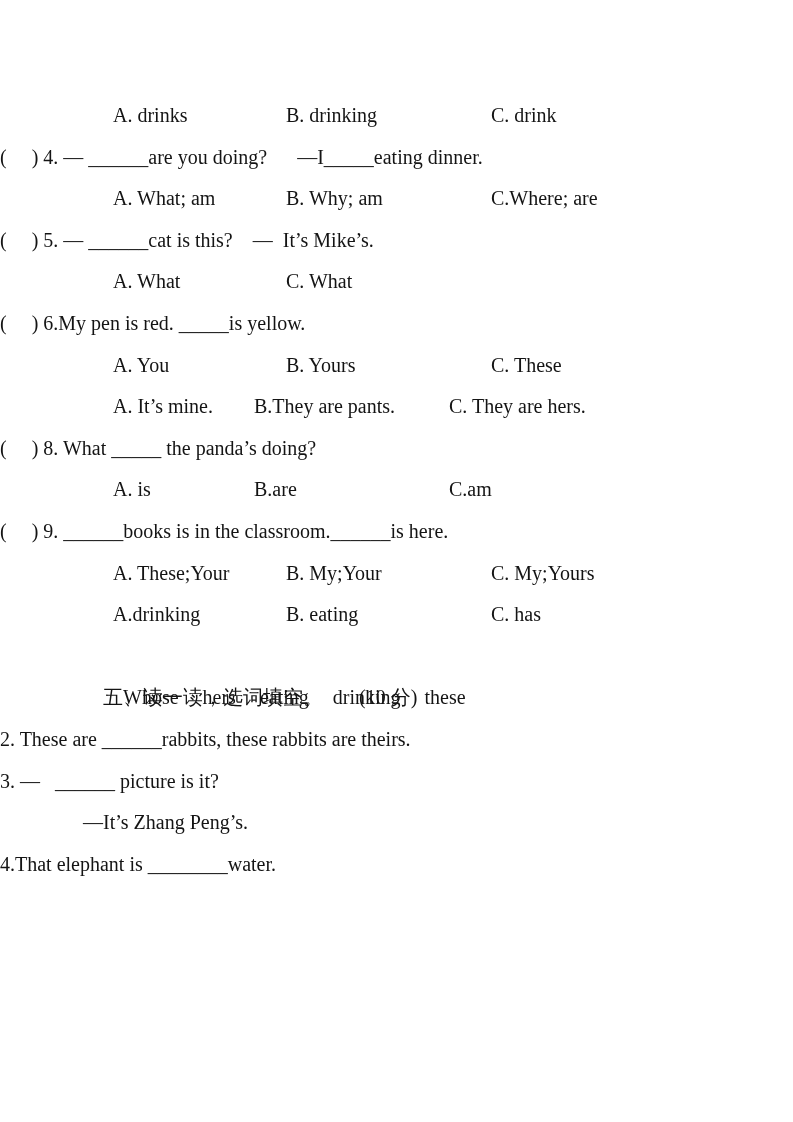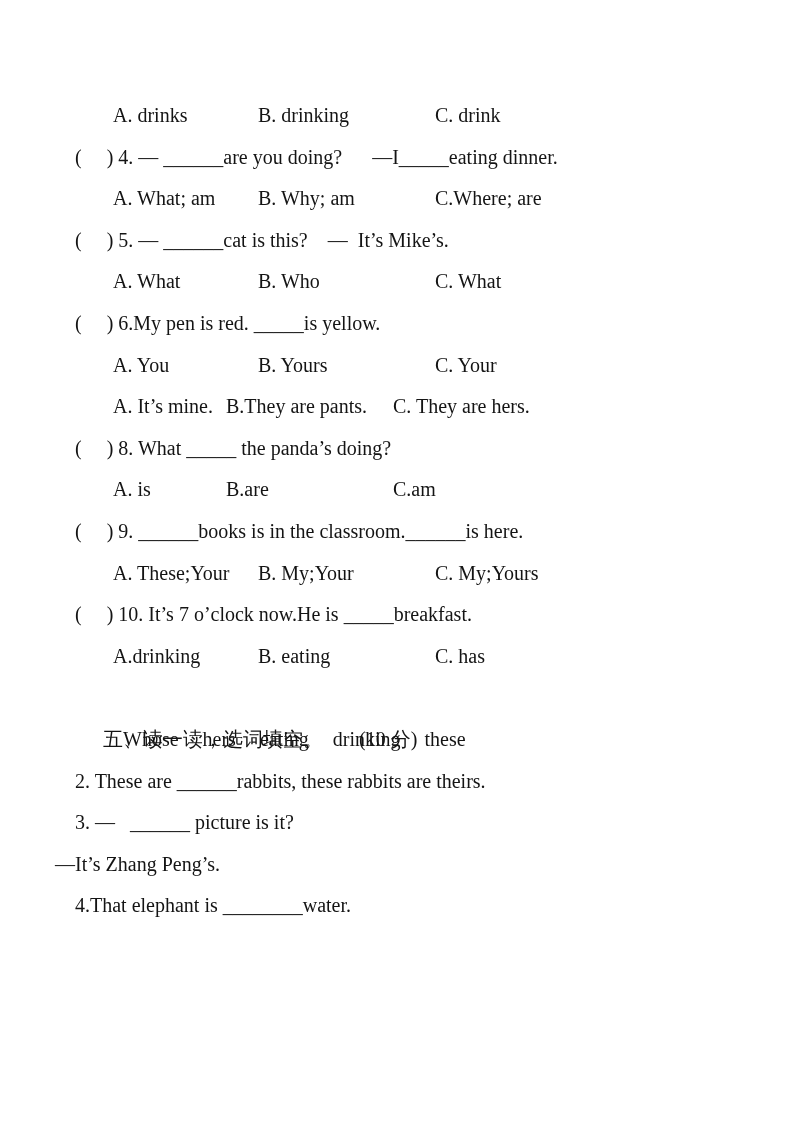--- a/index.html
+++ b/index.html
@@ -5,31 +5,31 @@
   html, body { margin: 0; padding: 0; }
   body {
     width: 793px; height: 1122px;
     background: #ffffff;
     color: #141414;
     font-family: "Liberation Serif", "DejaVu Serif", serif;
     font-size: 20px;
     overflow: hidden;
   }
   .page { padding-top: 95px; }
-  .line { height: 41.6px; line-height: 41.6px; white-space: pre; }
-  .stem, .fill { padding-left: 75px; }
+  .line { height: 41.6px; line-height: 41.6px; white-space: pre; gap: 28px; }
+  .stem, .fill { }
   .opts { display: flex; padding-left: 113px; }
   .opts .oa { display: inline-block; width: 145px; }
   .opts .ob { display: inline-block; width: 177px; }
   .opts.opts-mid .oa { width: 105px; }
   .opts.opts-mid .ob { width: 167px; margin-left: 8px; }
   .heading { padding-left: 73px; }
   .heading .pts { margin-left: 36px; }
   .bank { display: flex; padding-left: 123px; gap: 24px; }
-  .fill.indent { padding-left: 55px; }
+  .fill.indent { padding-left: 55px; margin-left: 28px; }
 </style>
 </head>
 <body>
 
 <div class="page">
 
   <section>
 
     <div class="line opts">
       <span class="oa">A. drinks</span>
@@ -40,29 +40,28 @@
     <div class="line stem">(     ) 4. — ______are you doing?      —I_____eating dinner.</div>
     <div class="line opts">
       <span class="oa">A. What; am</span>
       <span class="ob">B. Why; am</span>
       <span class="oc">C.Where; are</span>
     </div>
 
     <div class="line stem">(     ) 5. — ______cat is this?    —  It’s Mike’s.</div>
     <div class="line opts">
       <span class="oa">A. What</span>
-      <span class="ob">B. Who</span>
       <span class="oc">C. What</span>
     </div>
 
     <div class="line stem">(     ) 6.My pen is red. _____is yellow.</div>
     <div class="line opts">
       <span class="oa">A. You</span>
       <span class="ob">B. Yours</span>
-      <span class="oc">C. Your</span>
+      <span class="oc">C. These</span>
     </div>
 
     <div class="line opts opts-mid">
       <span class="oa">A. It’s mine.</span>
       <span class="ob">B.They are pants.</span>
       <span class="oc">C. They are hers.</span>
     </div>
 
     <div class="line stem">(     ) 8. What _____ the panda’s doing?</div>
     <div class="line opts opts-mid">
@@ -71,21 +70,20 @@
       <span class="oc">C.am</span>
     </div>
 
     <div class="line stem">(     ) 9. ______books is in the classroom.______is here.</div>
     <div class="line opts">
       <span class="oa">A. These;Your</span>
       <span class="ob">B. My;Your</span>
       <span class="oc">C. My;Yours</span>
     </div>
 
-    <div class="line stem">(     ) 10. It’s 7 o’clock now.He is _____breakfast.</div>
     <div class="line opts">
       <span class="oa">A.drinking</span>
       <span class="ob">B. eating</span>
       <span class="oc">C. has</span>
     </div>
 
   </section>
 
   <section>
 

